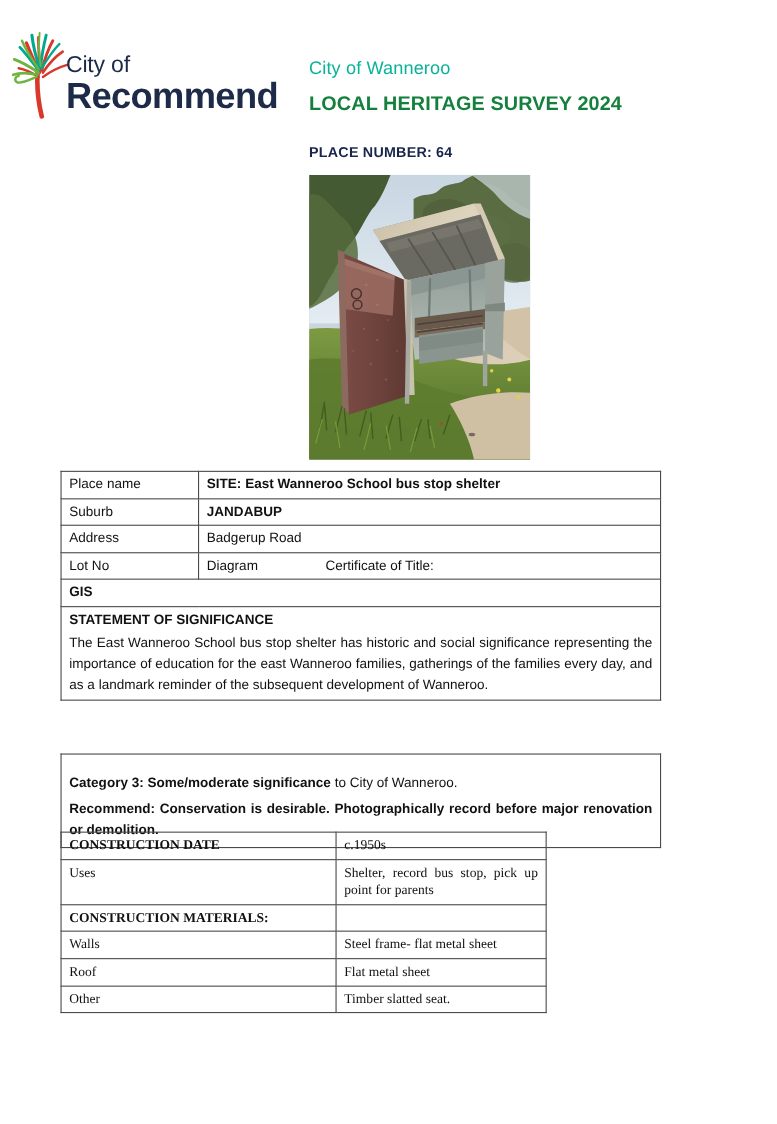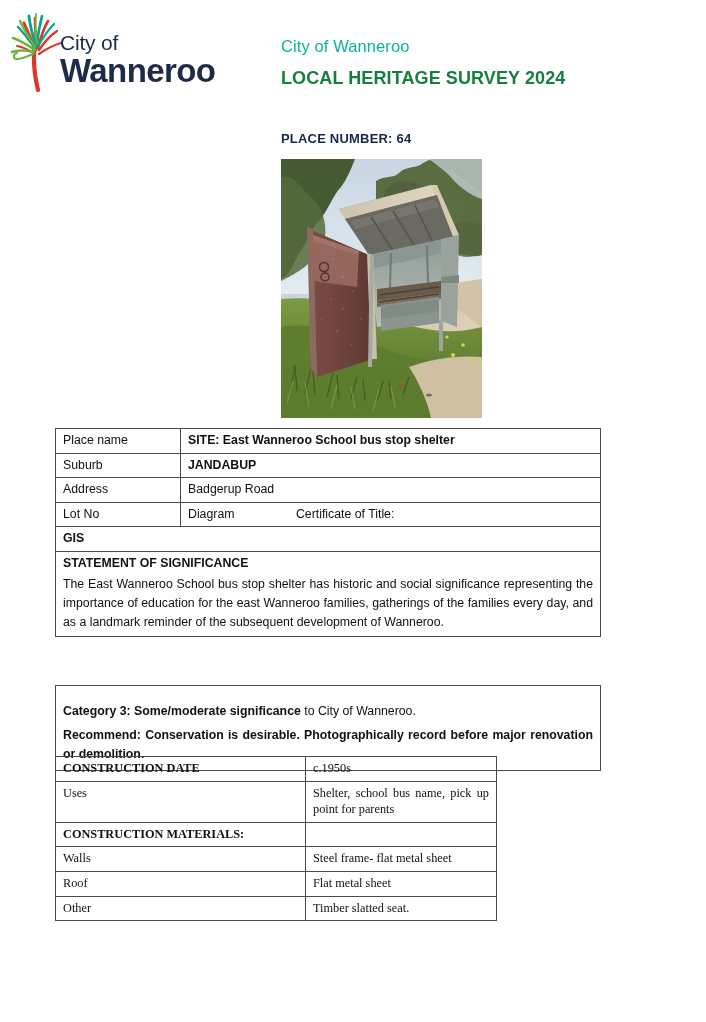--- a/index.html
+++ b/index.html
@@ -12,21 +12,21 @@
     height: 1022px;
     position: relative;
     font-family: "Liberation Sans", sans-serif;
     color: #000000;
     overflow: hidden;
   }
 
   
   .header {
     position: absolute;
-    left: 0; top: 0;
+    left: 0; top: 16px;
     width: 706px;
     height: 120px;
   }
   .logo-block {
     position: absolute;
     left: 8px; top: 10px;
     width: 235px;
     height: 85px;
   }
   .logo-mark {
@@ -176,21 +176,21 @@
 
         <path d="M27 40 C18 34 11 30 5 28" stroke="#6eb43f" stroke-width="2.6" fill="none" stroke-linecap="round"></path>
         <path d="M26 42 C17 40 10 40 4 42" stroke="#6eb43f" stroke-width="2.4" fill="none" stroke-linecap="round"></path>
         <path d="M27 37 C21 27 16 21 12 11" stroke="#6eb43f" stroke-width="2.2" fill="none" stroke-linecap="round"></path>
         <path d="M25 44 C18 47 12 50 8 49 C5 48 5 44 9 43" stroke="#6eb43f" stroke-width="2.2" fill="none" stroke-linecap="round"></path>
         <path d="M29 34 C27 23 27 14 28 4" stroke="#6eb43f" stroke-width="1.8" fill="none" stroke-linecap="round"></path>
       </svg>
     </div>
     <div class="logo-text">
       <span class="l1">City of</span>
-      <span class="l2">Wanneroo</span>
+      <span class="l2">Recommend</span>
     </div>
   </div>
 
   <div class="title-block">
     <div class="title-line1">City of Wanneroo</div>
     <div class="title-line2">LOCAL HERITAGE SURVEY 2024</div>
   </div>
 </div>
 
 <div class="place-number">PLACE NUMBER: 64</div>
@@ -370,21 +370,21 @@
 </table>
 
 <table class="doc-table" id="construction-table">
   <tbody>
     <tr>
       <td class="label-col b">CONSTRUCTION DATE</td>
       <td>c.1950s</td>
     </tr>
     <tr>
       <td class="label-col">Uses</td>
-      <td class="uses-val">Shelter, school bus name, pick up point for parents</td>
+      <td class="uses-val">Shelter, record bus stop, pick up point for parents</td>
     </tr>
     <tr>
       <td class="label-col b">CONSTRUCTION MATERIALS:</td>
       <td></td>
     </tr>
     <tr>
       <td class="label-col">Walls</td>
       <td>Steel frame- flat metal sheet</td>
     </tr>
     <tr>

